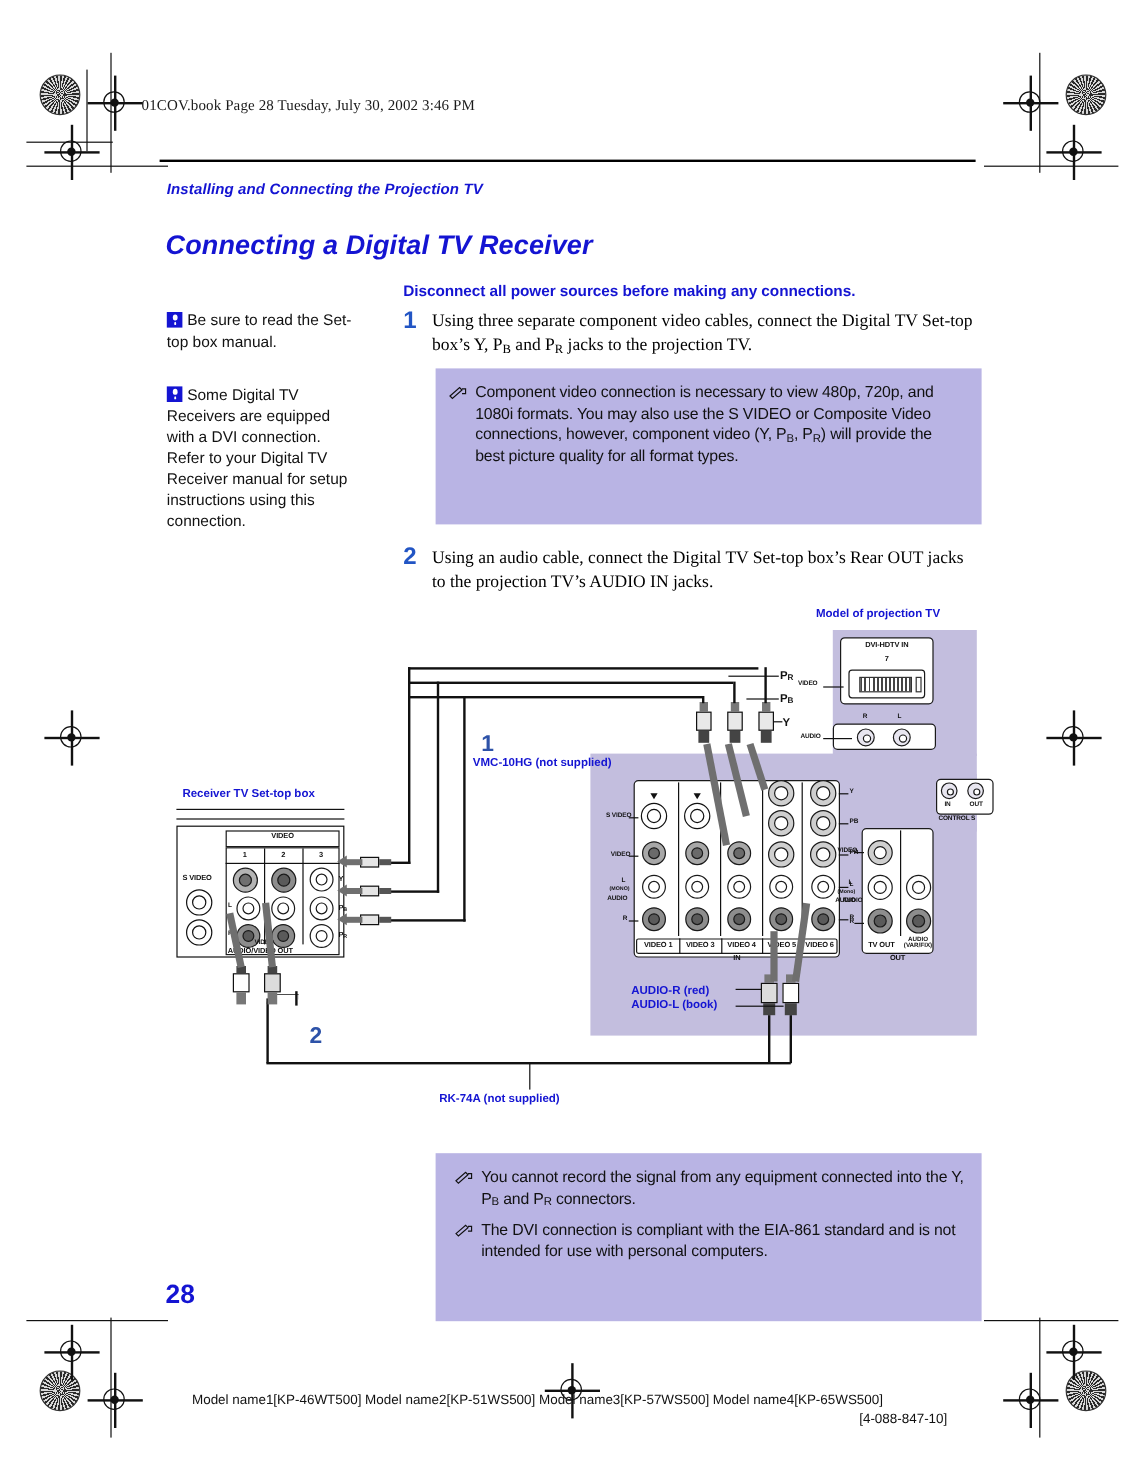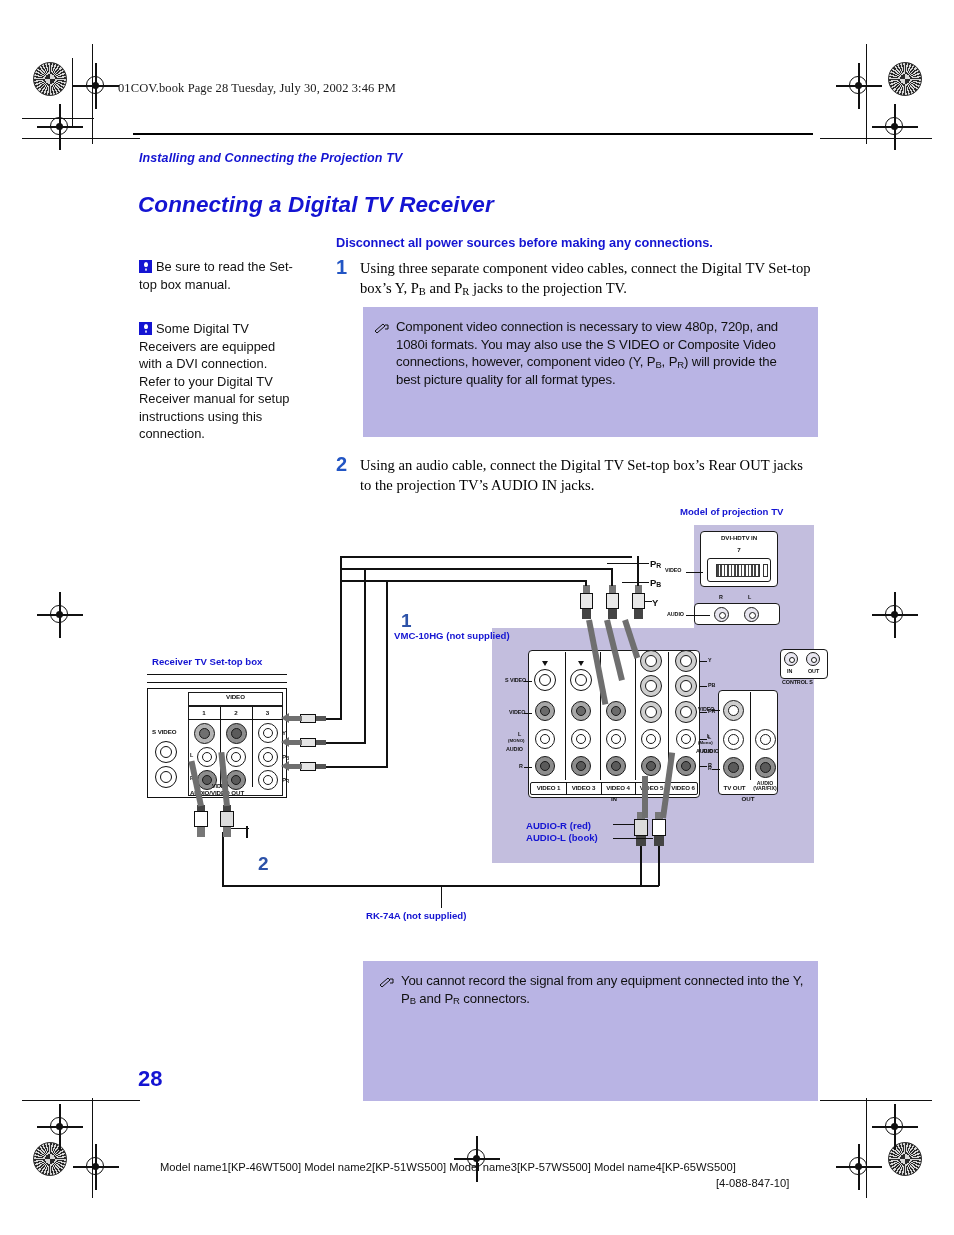--- a/index.html
+++ b/index.html
@@ -518,18 +518,27 @@
 <div class="abs notebox" style="left:363px;top:932px;width:455px;height:140px;padding:11px 14px 0 16px;box-sizing:border-box;margin-top:29px;">
   <div class="note-item">
     <span class="note-ico">
       <svg width="15" height="12" viewBox="0 0 15 12">
           <path d="M1 8 L9 1 L11 3 L3 10 Z" fill="none" stroke="#111" stroke-width="1"></path>
           <path d="M11 2 L14 2 L14 6 L11 6" fill="none" stroke="#111" stroke-width="1"></path>
         </svg>
     </span>
     <span class="note-txt"><span>You cannot record the signal from any equipment connected into the Y, P</span><sub>B</sub><span> and P</span><sub>R</sub><span> connectors.</span></span>
   </div>
+  <div class="note-item">
+    <span class="note-ico">
+      <svg width="15" height="12" viewBox="0 0 15 12">
+          <path d="M1 8 L9 1 L11 3 L3 10 Z" fill="none" stroke="#111" stroke-width="1"></path>
+          <path d="M11 2 L14 2 L14 6 L11 6" fill="none" stroke="#111" stroke-width="1"></path>
+        </svg>
+    </span>
+    <span class="note-txt">The DVI connection is compliant with the EIA-861 standard and is not intended for use with personal computers.</span>
+  </div>
 </div>
 
 <div class="abs pagenum" style="left:138px;top:1066px;">28</div>
 
 <div class="abs footer-txt" style="left:160px;top:1161px;">Model name1[KP-46WT500] Model name2[KP-51WS500] Model name3[KP-57WS500] Model name4[KP-65WS500]</div>
 <div class="abs footer-txt" style="left:716px;top:1177px;">[4-088-847-10]</div>
 
 </body></html>

